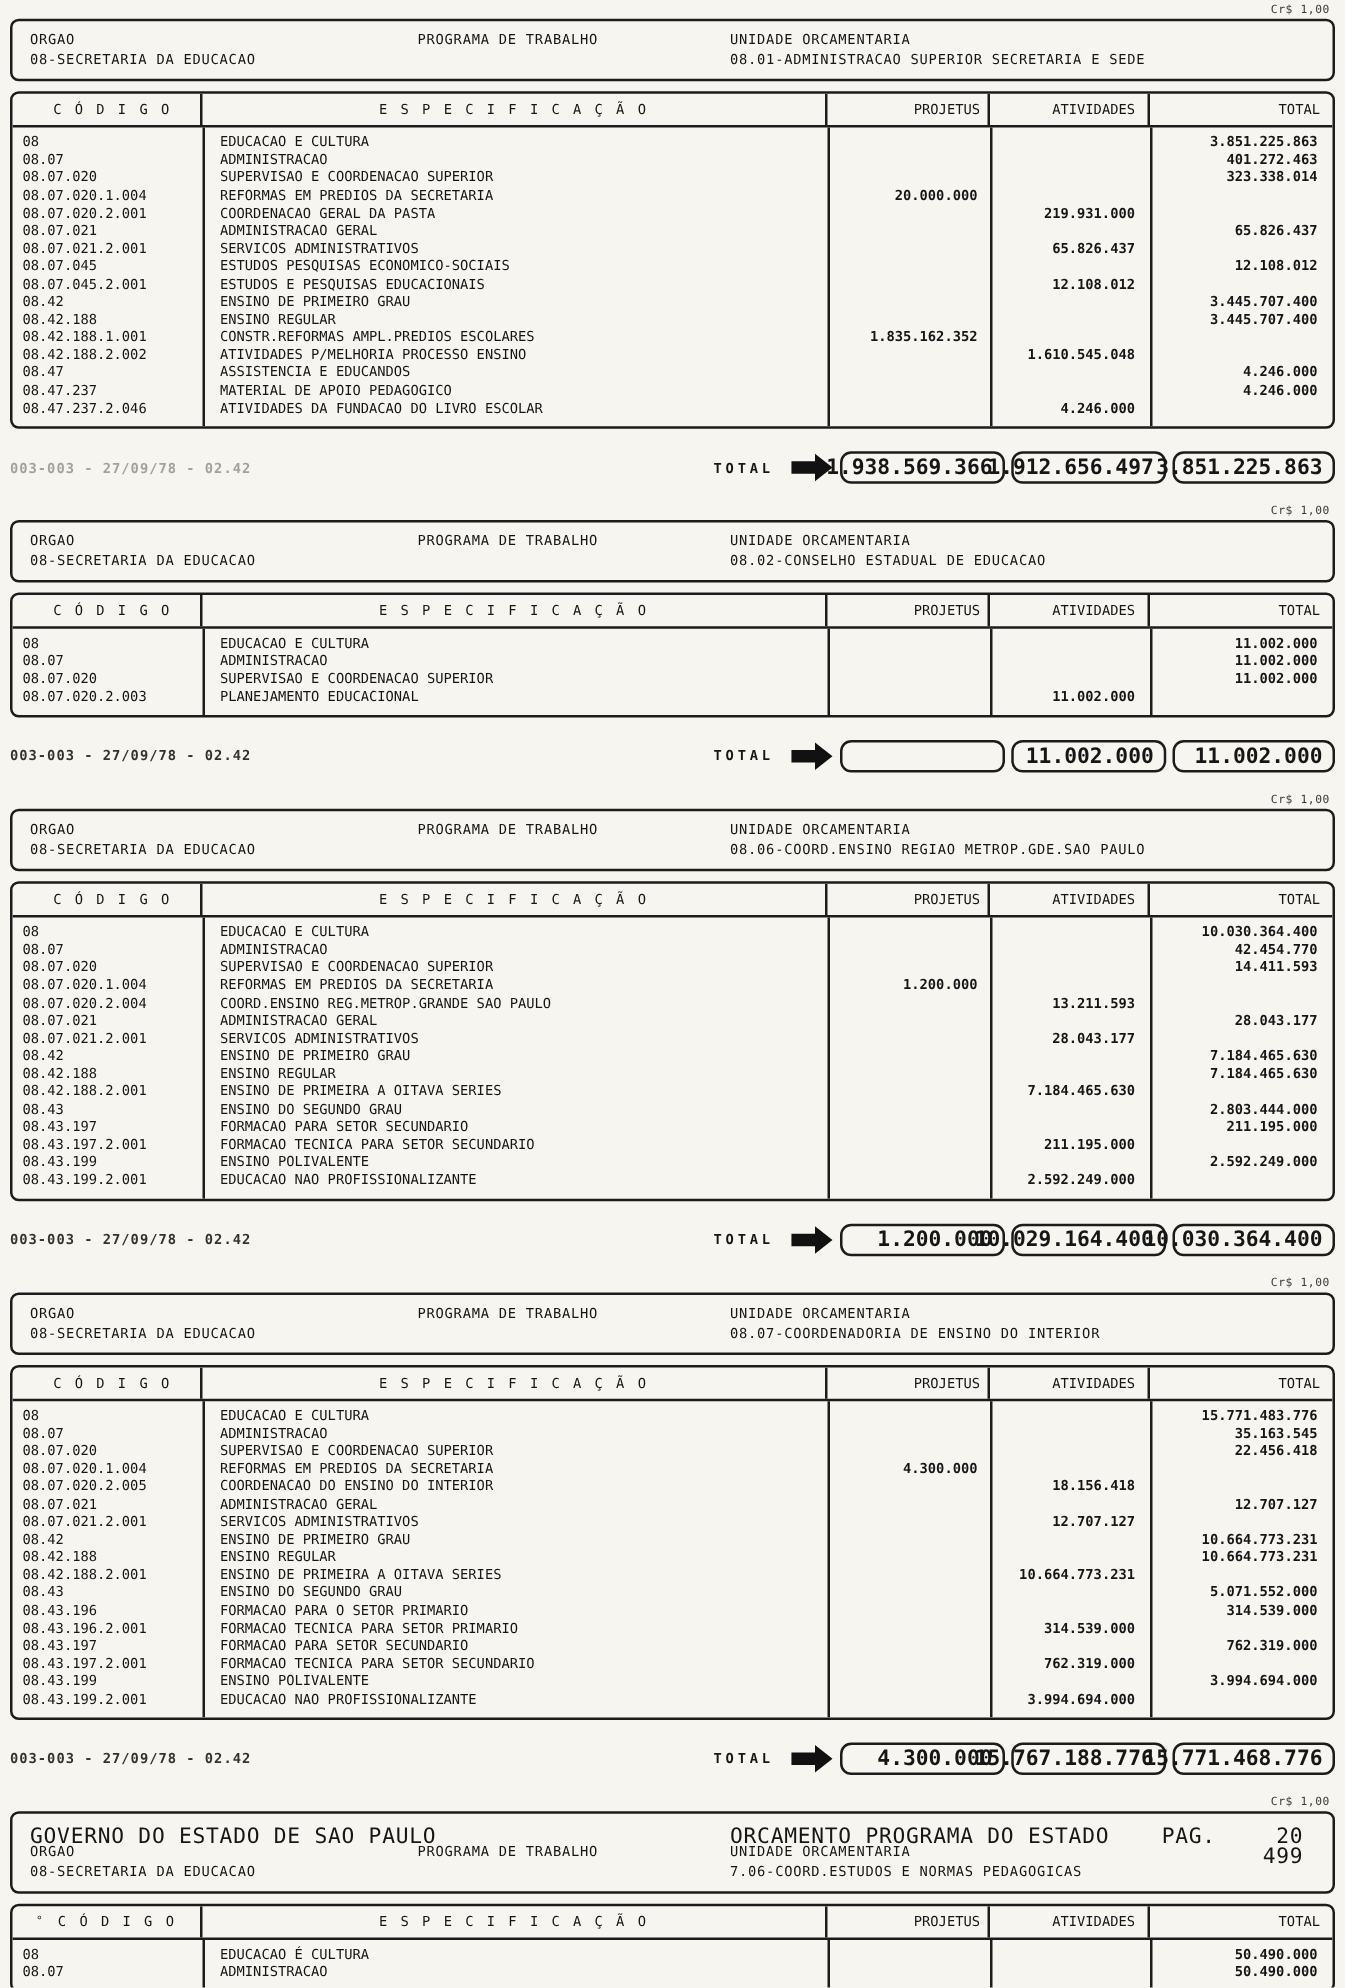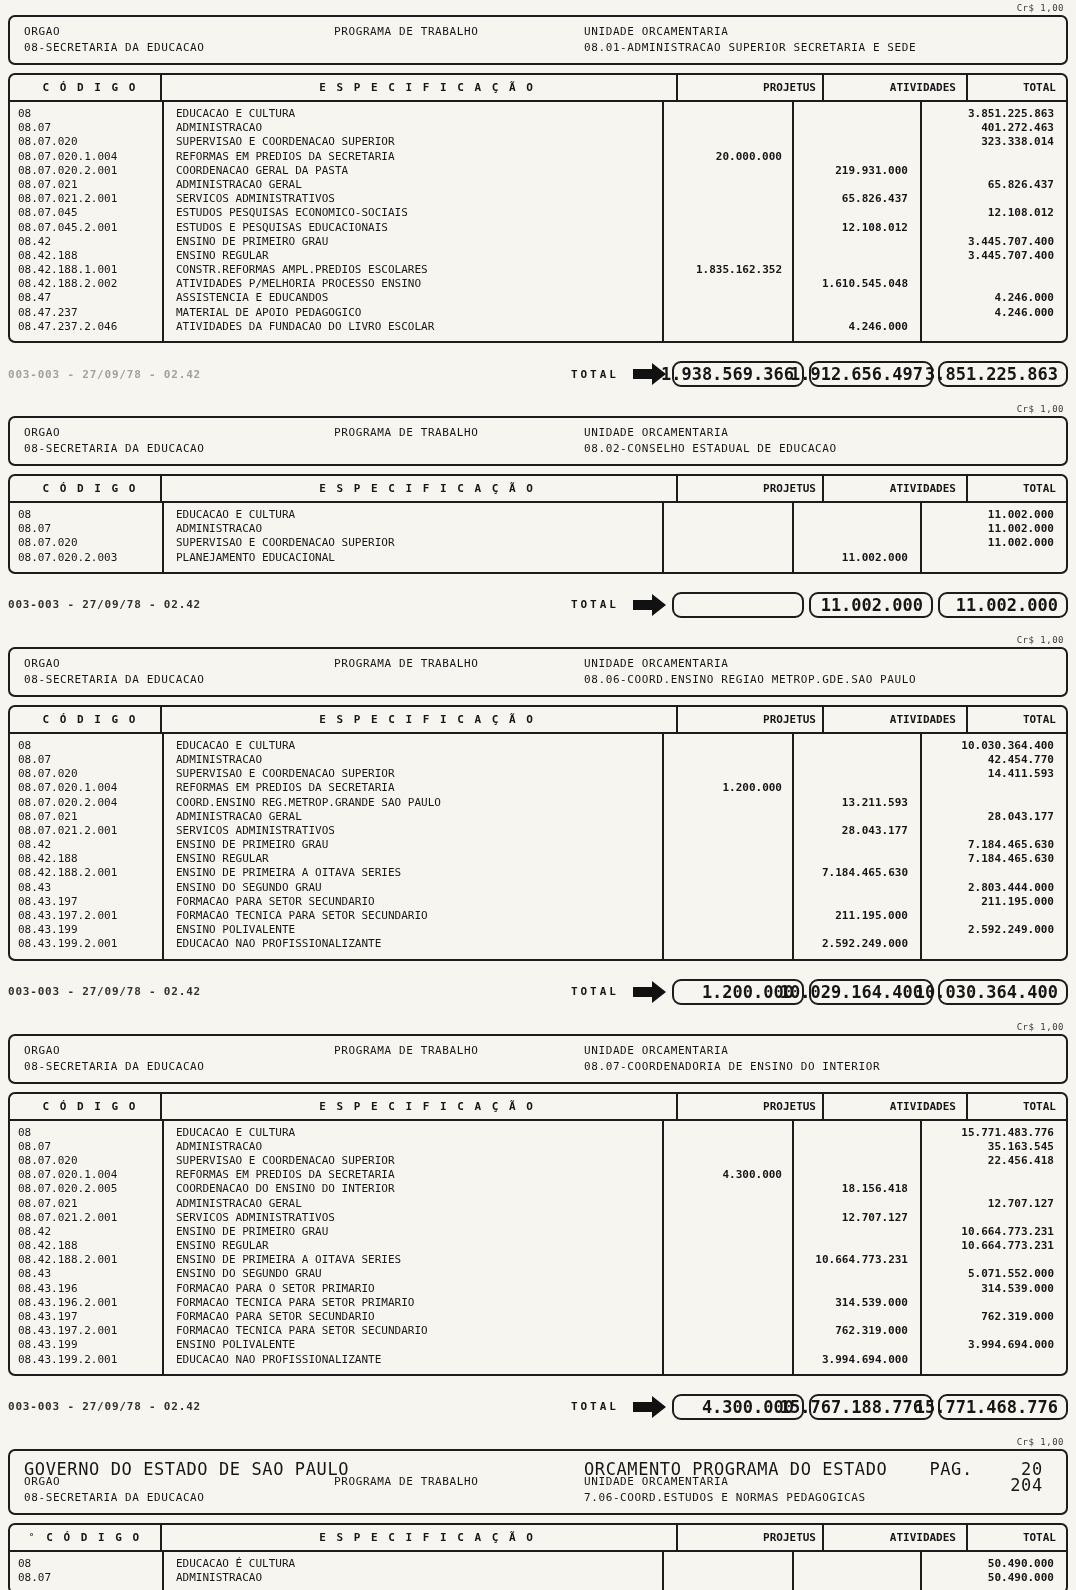--- a/index.html
+++ b/index.html
@@ -32,21 +32,21 @@
   .pag-num{display:block;height:16px;}
   .orc-label{margin-right:42px;}
   .pag-label{margin-right:18px;}
   .tbl-box{
     border:2px solid #1c1c1c;border-radius:7px;margin-top:8px;
     overflow:hidden;
   }
   .thead{
     display:grid;grid-template-columns:152px 500px 130px 128px 1fr;
     border-bottom:2px solid #1c1c1c;height:25px;align-items:center;
-    font-size:11px;font-weight:bold;gap:16px;
+    font-size:11px;font-weight:normal;
   }
   .thead .hc{height:100%;display:flex;align-items:center;}
   .hc-codigo{justify-content:center;border-right:2px solid #1c1c1c;letter-spacing:2px;}
   .hc-espec{justify-content:center;border-right:2px solid #1c1c1c;letter-spacing:2px;}
   .hc-proj{justify-content:flex-end;padding-right:6px;border-right:2px solid #1c1c1c;}
   .hc-ativ{justify-content:flex-end;padding-right:10px;border-right:2px solid #1c1c1c;}
   .hc-total{justify-content:flex-end;padding-right:10px;}
   .tbody{position:relative;padding:5px 0 7px 0;}
   .tbody .vline{position:absolute;top:0;bottom:0;width:2px;background:#1c1c1c;}
   .vl-1{left:152px;} .vl-2{left:652px;} .vl-3{left:782px;} .vl-4{left:910px;}
@@ -694,21 +694,21 @@
   <div class="section">
     <div class="crs">Cr$ 1,00</div>
     <div class="hdr-box">
       <div class="gov-line">
         <span class="gov-left">GOVERNO DO ESTADO DE SAO PAULO</span>
         <span class="gov-right">
           <span class="orc-label">ORCAMENTO PROGRAMA DO ESTADO</span>
           <span class="pag-label">PAG.</span>
           <span class="pag-stack">
             <span class="pag-num">20</span>
-            <span class="pag-num">204</span>
+            <span class="pag-num">499</span>
           </span>
         </span>
       </div>
       <div class="hdr-grid">
         <div class="hdr-cell">ORGAO</div>
         <div class="hdr-cell">PROGRAMA DE TRABALHO</div>
         <div class="hdr-cell">UNIDADE ORCAMENTARIA</div>
         <div class="hdr-cell">08-SECRETARIA DA EDUCACAO</div>
         <div class="hdr-cell"></div>
         <div class="hdr-cell">7.06-COORD.ESTUDOS E NORMAS PEDAGOGICAS</div>

